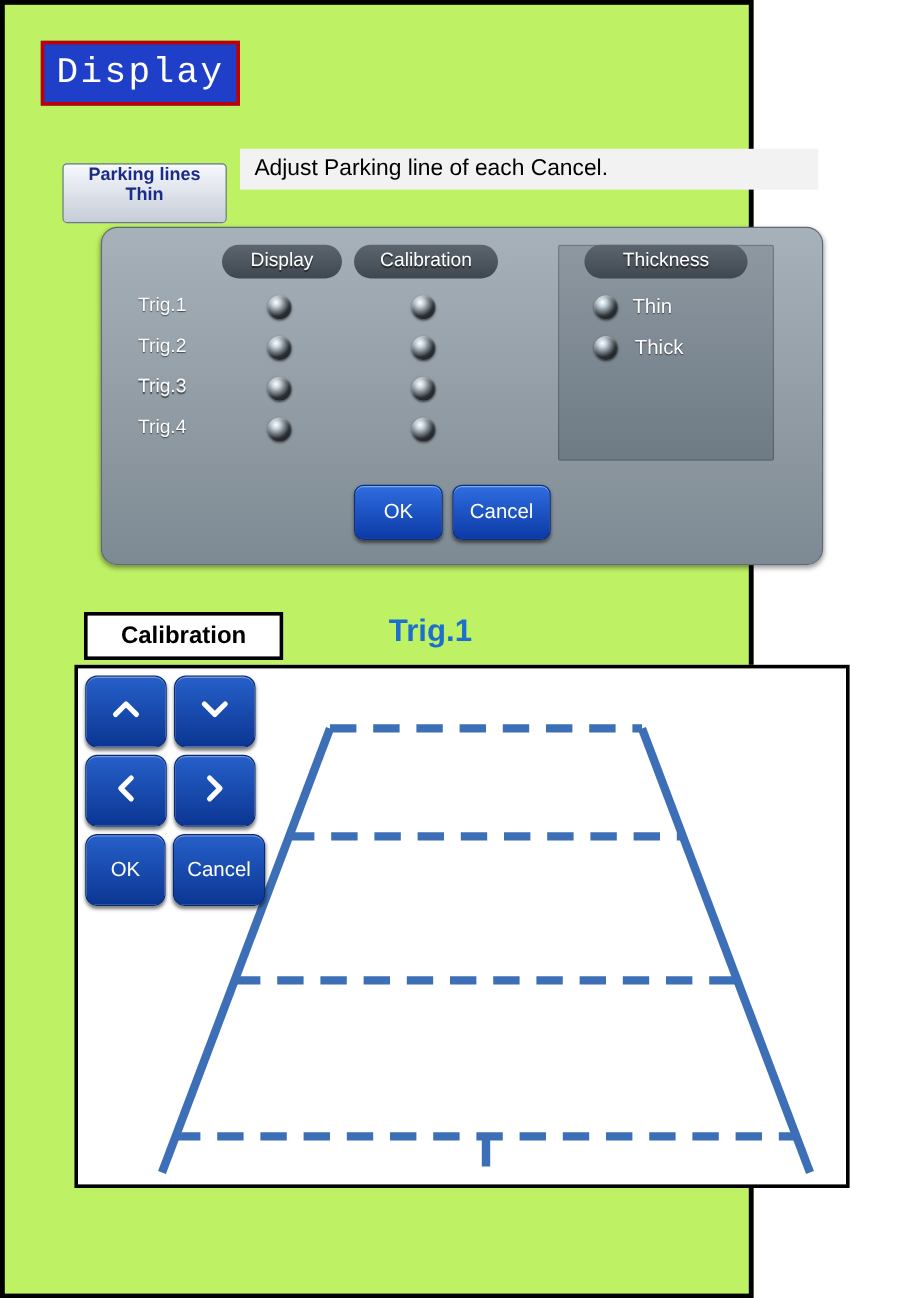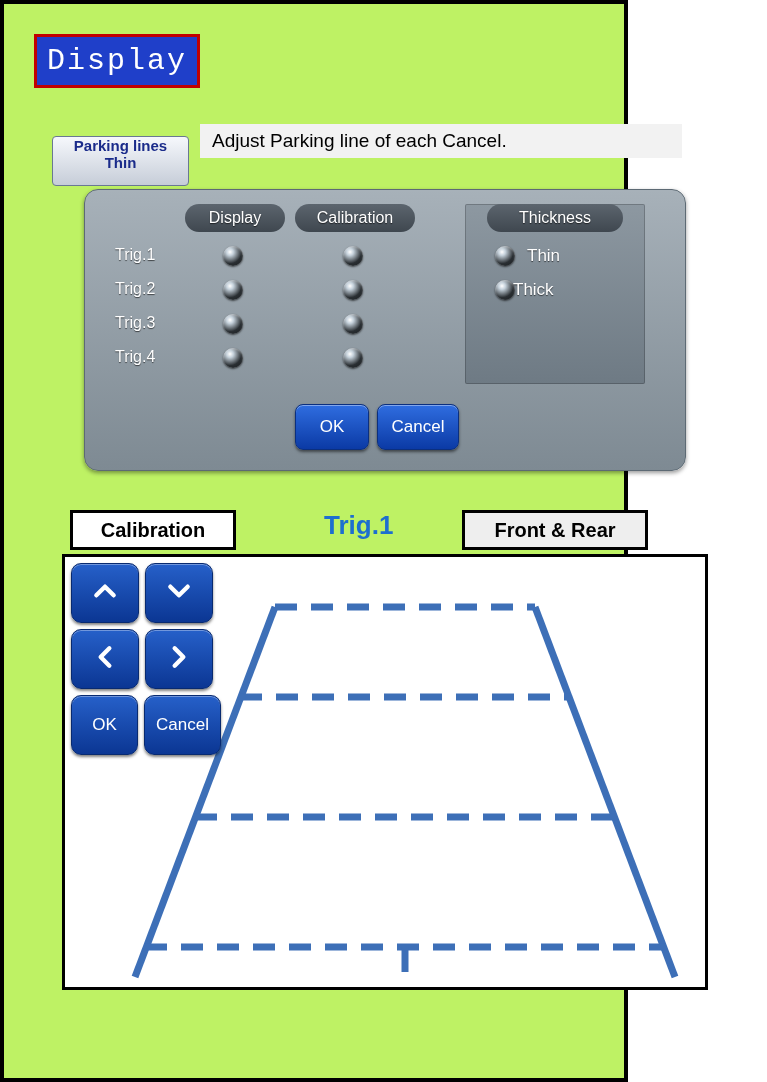--- a/index.html
+++ b/index.html
@@ -224,30 +224,29 @@
     <div class="radio-look" style="top:56px; left:258px;"></div>
     <div class="radio-look" style="top:90px; left:258px;"></div>
     <div class="radio-look" style="top:124px; left:258px;"></div>
     <div class="radio-look" style="top:158px; left:258px;"></div>
 
     <div class="thick-panel" style="top:14px; left:380px;">
       <div class="colhead" style="top:0px; left:22px; width:136px;">Thickness</div>
       <div class="radio-look" style="top:42px; left:30px;"></div>
       <div class="thicklabel" style="top:42px; left:62px;">Thin</div>
       <div class="radio-look" style="top:76px; left:30px;"></div>
-      <div class="thicklabel" style="top:76px; left:48px;">Thick</div>
+      <div class="thicklabel" style="top:76px; left:64px;">Thick</div>
     </div>
 
     <div class="blue-btn" style="top:214px; left:210px;">OK</div>
     <div class="blue-btn" style="top:214px; left:292px; width:80px;">Cancel</div>
   </div>
 
   <div class="calib-lbl">Calibration</div>
   <div class="trig-lbl">Trig.1</div>
-  <div class="frontrear-lbl">Front &amp; Rear</div>
 
   <div class="preview">
 
     <svg width="640" height="430" style="position:absolute; top:0; left:0;">
       <g stroke="#3d6fb7" stroke-width="7" fill="none">
 
         <line x1="210" y1="50" x2="70" y2="420"></line>
         <line x1="470" y1="50" x2="610" y2="420"></line>
 
         <line x1="210" y1="50" x2="470" y2="50" stroke-dasharray="22 14"></line>

